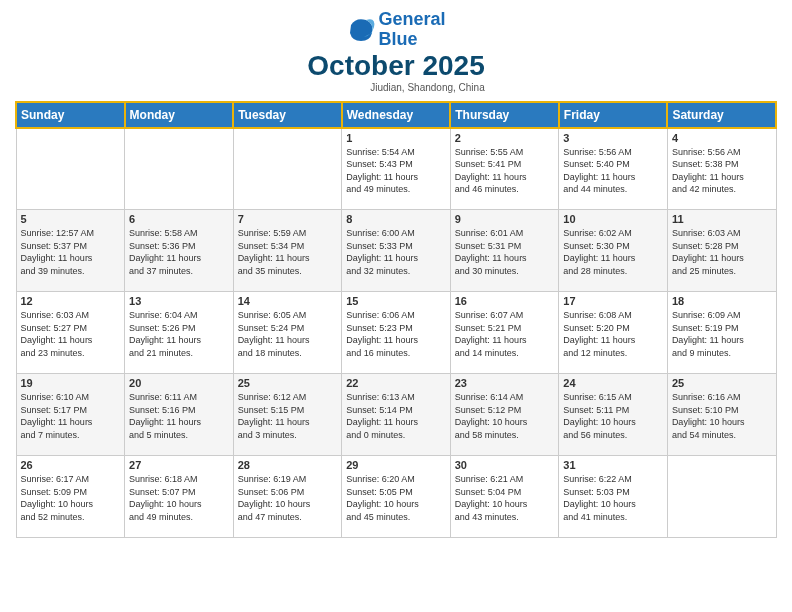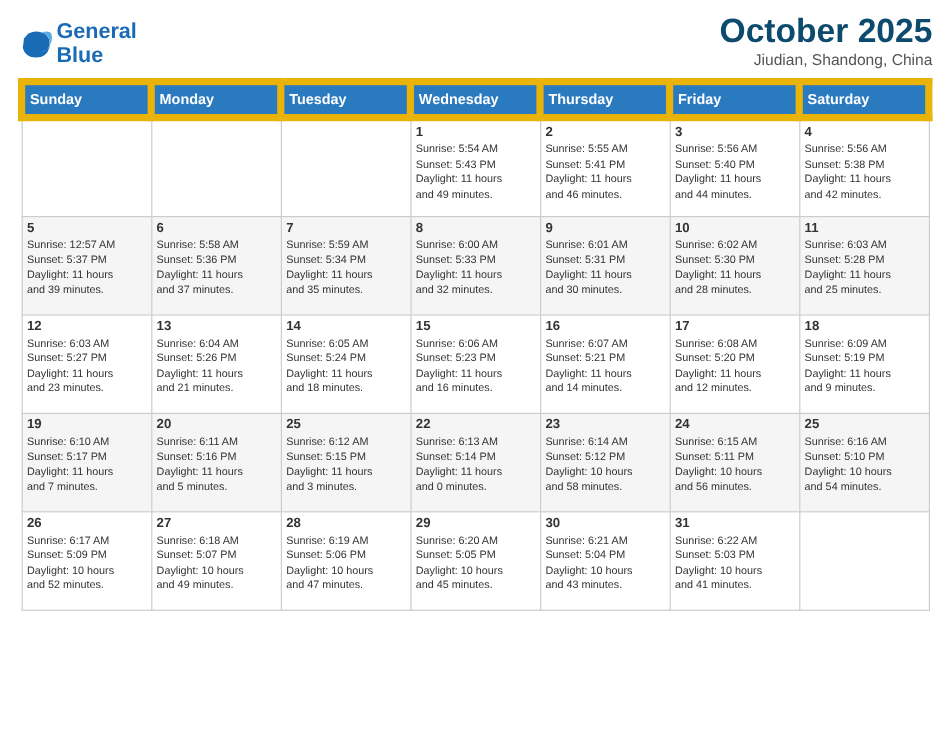--- a/index.html
+++ b/index.html
@@ -10,22 +10,23 @@
       height: 612px;
       overflow: hidden;
     }
     .container {
       width: 792px;
       padding: 10px 15px 10px 15px;
     }
     .header {
       display: flex;
       justify-content: space-between;
-      align-items: flex-end;
+      align-items: center;
       margin-bottom: 8px;
+      flex-direction: column;
     }
     .logo {
       display: flex;
       align-items: center;
     }
     .logo-text {
       font-size: 18px;
       font-weight: bold;
       color: #333;
       line-height: 1.1;
@@ -38,36 +39,36 @@
     }
     .title-block {
       text-align: right;
     }
     .month-title {
       font-size: 28px;
       font-weight: bold;
       color: #0c4a6e;
     }
     .location {
-      font-size: 13px;
+      font-size: 10px;
       color: #555;
     }
     table {
       width: 100%;
       border-collapse: collapse;
       table-layout: fixed;
     }
     thead tr th {
       background-color: #2a7abf;
       color: white;
       text-align: left;
       padding: 5px 4px;
       font-size: 12px;
       font-weight: bold;
-      border: 6px solid #eab308;
+      border: 2px solid #eab308;
     }
     tbody tr td {
       border: 1px solid #ccc;
       vertical-align: top;
       padding: 3px 4px;
       font-size: 9.5px;
       color: #333;
       height: 82px;
       background: #fff;
     }

